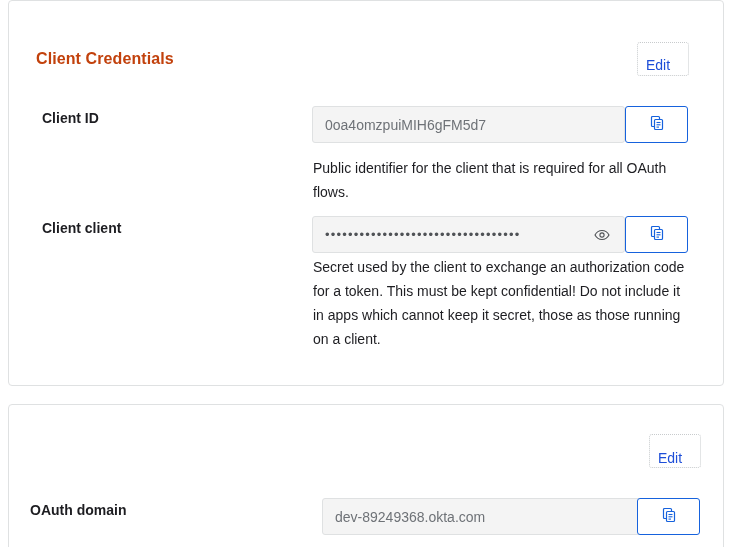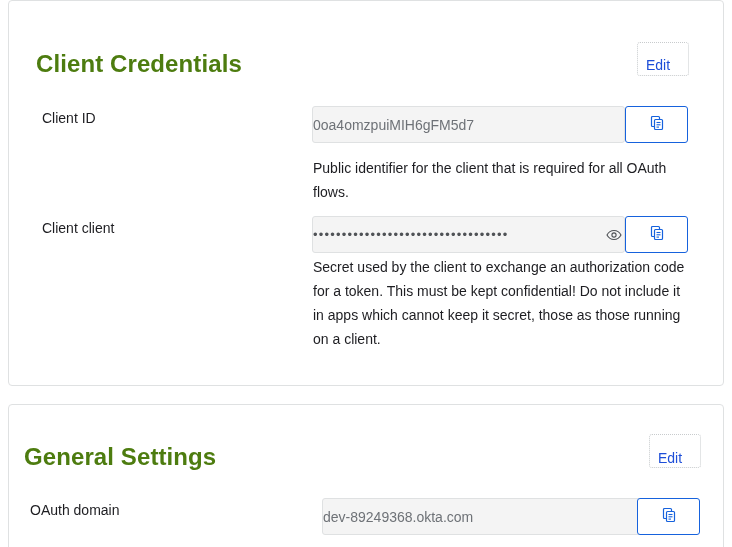--- a/index.html
+++ b/index.html
@@ -28,23 +28,23 @@
   .card-credentials {
     top: 0px;
     height: 386px;
   }
   .card-general {
     top: 404px;
     height: 160px;
   }
   .card-title {
     position: absolute;
-    font-size: 24px;
+    font-size: 16px;
     font-weight: bold;
-    color: #4d7c0f;
+    color: #c2410c;
     letter-spacing: 0.1px;
   }
   .cred-title { left: 36px; top: 50px; }
   .gen-title  { left: 24px; top: 443px; }
 
   .edit-link {
     position: absolute;
     font-size: 14px;
     color: #1d4ed8;
     text-decoration: none;
@@ -60,37 +60,37 @@
     border-radius: 3px;
     pointer-events: none;
   }
   .fr-cred { left: 637px; top: 42px; width: 50px; height: 32px; border-color: #c8cbcd; border-style: dotted; }
   .fr-gen  { left: 649px; top: 434px; width: 50px; height: 32px; border-color: #c8cbcd; border-style: dotted; }
 
   .field-label {
     position: absolute;
     font-size: 14px;
     color: #1d1d21;
-    font-weight: normal;
+    font-weight: bold;
   }
   .lbl-client-id  { left: 42px; top: 110px; }
   .lbl-client-sec { left: 42px; top: 220px; }
   .lbl-okta-dom   { left: 30px; top: 502px; }
 
   .input-box {
     position: absolute;
     box-sizing: border-box;
     background: #f4f4f4;
     border: 1px solid #dfe1e2;
     border-radius: 3px;
     color: #6e7277;
     font-size: 14px;
     display: flex;
     align-items: center;
-    padding: 0 0;
+    padding: 0 12px;
     overflow: hidden;
     white-space: nowrap;
   }
   .inp-client-id  { left: 312px; top: 106px; width: 313px; height: 37px; }
   .inp-client-sec { left: 312px; top: 216px; width: 313px; height: 37px; }
   .inp-okta-dom   { left: 322px; top: 498px; width: 327px; height: 37px; }
 
   .secret-dots {
     font-size: 13px;
     letter-spacing: 1.2px;
@@ -176,21 +176,20 @@
         <line x1="7.5" y1="7.5" x2="11.5" y2="7.5" stroke="#1662dd" stroke-width="1.1"></line>
         <line x1="7.5" y1="9.8" x2="11.5" y2="9.8" stroke="#1662dd" stroke-width="1.1"></line>
         <line x1="7.5" y1="12.1" x2="10" y2="12.1" stroke="#1662dd" stroke-width="1.1"></line>
       </svg>
     </span>
   </div>
   <div class="help-text help-csec">Secret used by the client to exchange an authorization code for a token. This must be kept confidential! Do not include it in apps which cannot keep it secret, those as those running on a client.</div>
 
   <div class="card card-general"></div>
 
-  <div class="card-title gen-title">General Settings</div>
   <div class="focus-ring fr-gen"></div>
   <a class="edit-link gen-edit">Edit</a>
 
   <div class="field-label lbl-okta-dom">OAuth domain</div>
   <div class="input-box inp-okta-dom">dev-89249368.okta.com</div>
   <div class="copy-btn copy-dom">
     <span>
       <svg width="16" height="16" viewBox="0 0 16 16" fill="none" xmlns="http://www.w3.org/2000/svg">
         <rect x="2.5" y="1.5" width="8" height="10" rx="1" stroke="#1662dd" stroke-width="1.2"></rect>
         <rect x="5.5" y="4.5" width="8" height="10" rx="1" fill="#ffffff" stroke="#1662dd" stroke-width="1.2"></rect>

